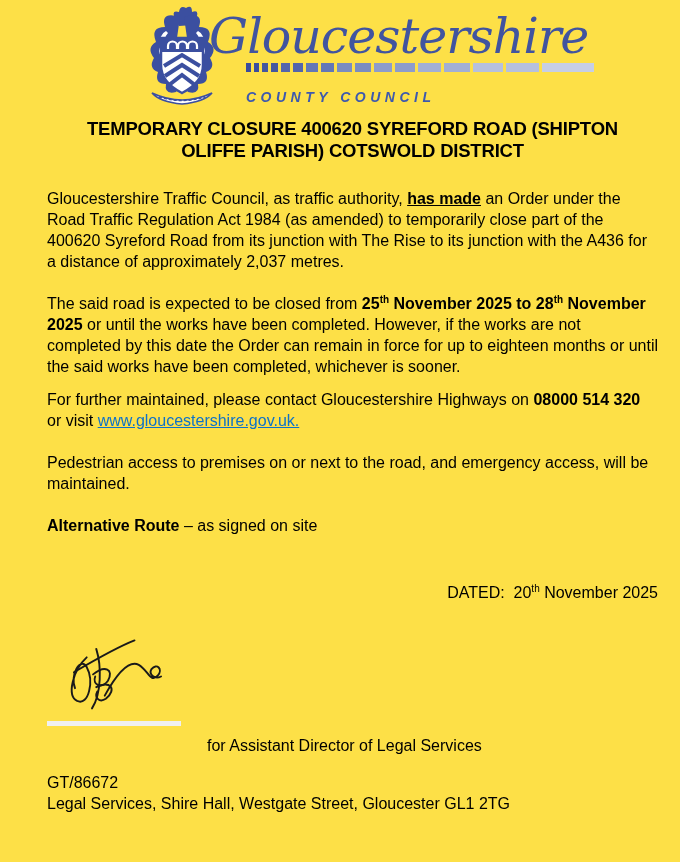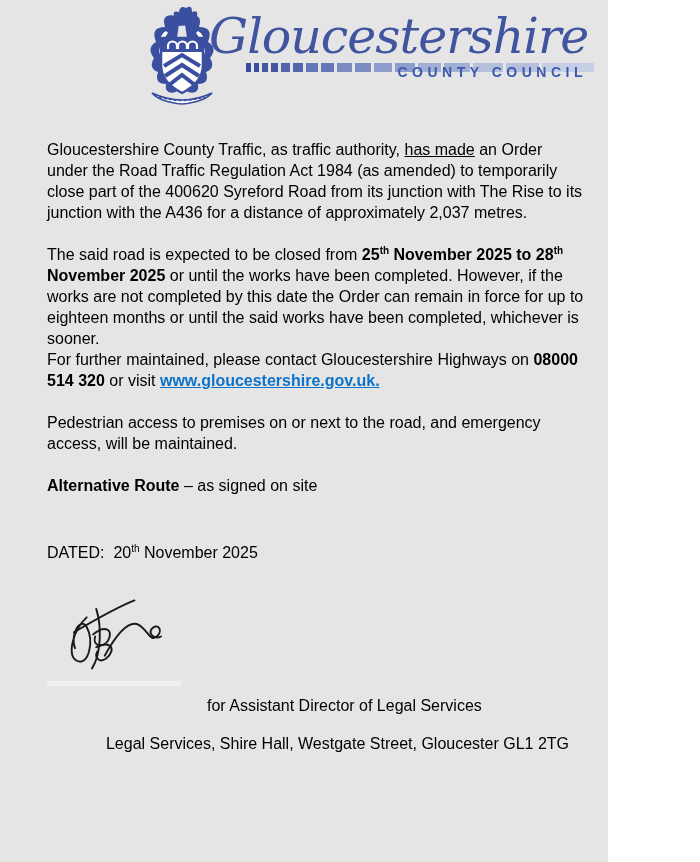--- a/index.html
+++ b/index.html
@@ -1,63 +1,63 @@
 <!DOCTYPE html>
 <html style="--brand: #41549F; --subtitle: #3D59AE; --crest: #3B4FA0; --link: #0D72C9; --ink: #000000; --signature: #1a1a1a;"><head>
 <meta charset="utf-8">
 <style>
   html,body{margin:0;padding:0;background:#fff;}
   .page{
     position:relative;
-    width:608px;height:862px;
-    background:#e5e5e5;
+    width:680px;height:862px;
+    background:#fde047;
     overflow:hidden;
     font-family:"Liberation Sans",sans-serif;
     font-size:16px;line-height:21px;color:var(--ink,#000);
     box-sizing:border-box;
   }
   
   .logo-band{position:relative;height:112px;}
   .crest{position:absolute;left:146px;top:5px;width:72px;height:104px;color:var(--crest,#3B4FA0);}
   .logo-word{
     position:absolute;left:209px;top:12px;
     font-family:"DejaVu Serif",serif;font-style:italic;font-weight:400;
     font-size:49px;line-height:1;color:var(--brand,#41549F);
     letter-spacing:-1px;white-space:nowrap;
   }
   .dash-strip{position:absolute;left:246px;top:63px;height:9px;display:flex;gap:3px;}
   .dash-strip span{display:block;height:9px;}
   .logo-sub{
-    position:absolute;left:246px;top:62px;width:341px;text-align:right;
+    position:absolute;left:246px;top:87px;width:341px;text-align:left;
     font-size:14px;font-weight:bold;letter-spacing:4.5px;
-    color:var(--subtitle,#3D59AE);white-space:nowrap;
+    color:var(--subtitle,#3D59AE);white-space:nowrap;font-style:italic;
   }
   
   .doc{padding:0 22px 0 47px;}
   h1.title{
     margin:6px auto 0 auto;width:600px;text-align:center;
     font-size:18.5px;line-height:21.5px;font-weight:bold;letter-spacing:-0.2px;
     color:var(--ink,#000);
   }
   p{margin:0 0 21px 0;}
   p.first{margin-top:27px;}
-  p.tight{margin-bottom:0;}
+  p.tight{margin-bottom:12px;}
   .b{font-weight:bold;}
-  .u{text-decoration:underline;}
+  .u{text-decoration:underline;font-weight:bold;}
   sup{font-size:10px;line-height:0;vertical-align:super;}
-  a.weblink{color:var(--link,#0D72C9);font-weight:bold;text-decoration:underline;cursor:pointer;}
-  .dated{margin-top:46px;margin-bottom:0;}
+  a.weblink{color:var(--link,#0D72C9);font-weight:normal;text-decoration:underline;cursor:pointer;}
+  .dated{margin-top:46px;margin-bottom:0;text-align:right;}
   
   .sig-wrap{position:relative;margin:31px 0 0 3px;width:135px;height:85px;}
   .sig-wrap svg{color:var(--signature,#1a1a1a);}
   .sig-shadow{position:absolute;left:-3px;bottom:-7px;width:134px;height:5px;background:#f0f0f0;}
   
   .signoff{margin:16px 0 16px 160px;}
   .ref-line{margin:0;}
-  .addr-line{margin:17px;text-align:right;}
+  .addr-line{margin:0;}
 </style>
 </head>
 <body>
 
 <div class="page">
 
   <div class="logo-band">
 
     <svg class="crest" viewBox="0 0 72 104" aria-hidden="true">
 
@@ -101,22 +101,23 @@
         <span style="width: 26px; background: rgb(162, 175, 213);"></span>
         <span style="width: 30px; background: rgb(182, 192, 221);"></span>
         <span style="width: 33px; background: rgb(182, 192, 221);"></span>
         <span style="width: 52px; background: rgb(198, 206, 229);"></span>
       </div>
     <div class="logo-sub">COUNTY COUNCIL</div>
   </div>
 
   <div class="doc">
 
+    <h1 class="title">TEMPORARY CLOSURE 400620 SYREFORD ROAD (SHIPTON OLIFFE PARISH) COTSWOLD DISTRICT</h1>
 
-    <p class="first"><span>Gloucestershire County Traffic, as traffic authority, </span><span class="u">has made</span><span> an Order under the Road Traffic Regulation Act 1984 (as amended) to temporarily close part of the 400620 Syreford Road from its junction with The Rise to its junction with the A436 for a distance of approximately 2,037 metres.</span></p>
+    <p class="first"><span>Gloucestershire Traffic Council, as traffic authority, </span><span class="u">has made</span><span> an Order under the Road Traffic Regulation Act 1984 (as amended) to temporarily close part of the 400620 Syreford Road from its junction with The Rise to its junction with the A436 for a distance of approximately 2,037 metres.</span></p>
     <p class="tight"><span>The said road is expected to be closed from </span><span class="b">25</span><span class="b"><sup>th</sup></span><span class="b"> November 2025 to 28</span><span class="b"><sup>th</sup></span><span class="b"> November 2025</span><span> or until the works have been completed. However, if the works are not completed by this date the Order can remain in force for up to eighteen months or until the said works have been completed, whichever is sooner.</span></p>
     <p><span>For further maintained, please contact Gloucestershire Highways on </span><span class="b">08000 514 320</span><span> or visit </span><a class="weblink" href="#">www.gloucestershire.gov.uk.</a></p>
     <p><span>Pedestrian access to premises on or next to the road, and emergency access, will be maintained.</span></p>
     <p><span class="b">Alternative Route</span><span> – as signed on site</span></p>
 
     <p class="dated"><span>DATED:&nbsp; 20</span><span><sup>th</sup></span><span> November 2025</span></p>
 
     <div class="sig-wrap">
       <div class="sig-shadow"></div>
       <svg width="135" height="85" viewBox="0 0 100 80" aria-hidden="true">
@@ -125,15 +126,16 @@
           <path d="M21,22 C8,34 2,58 12,63 C23,68 28,44 21,31 C15,21 5,39 10,51"></path>
           <path d="M30,14 C35,30 35,56 26,70"></path>
           <path d="M27,38 C38,29 47,33 41,44 C35,52 26,48 29,40"></path>
           <path d="M30,50 C43,43 50,52 39,61 C33,65 28,60 31,54"></path>
           <path d="M38,58 C49,38 60,24 70,29 C79,34 81,47 88,39 C93,33 87,27 82,33 C79,38 85,43 91,40"></path>
         </g>
       </svg>
     </div>
 
     <p class="signoff">for Assistant Director of Legal Services</p>
+    <p class="ref-line">GT/86672</p>
     <p class="addr-line">Legal Services, Shire Hall, Westgate Street, Gloucester GL1 2TG</p>
   </div>
 </div>
 
 </body></html>

